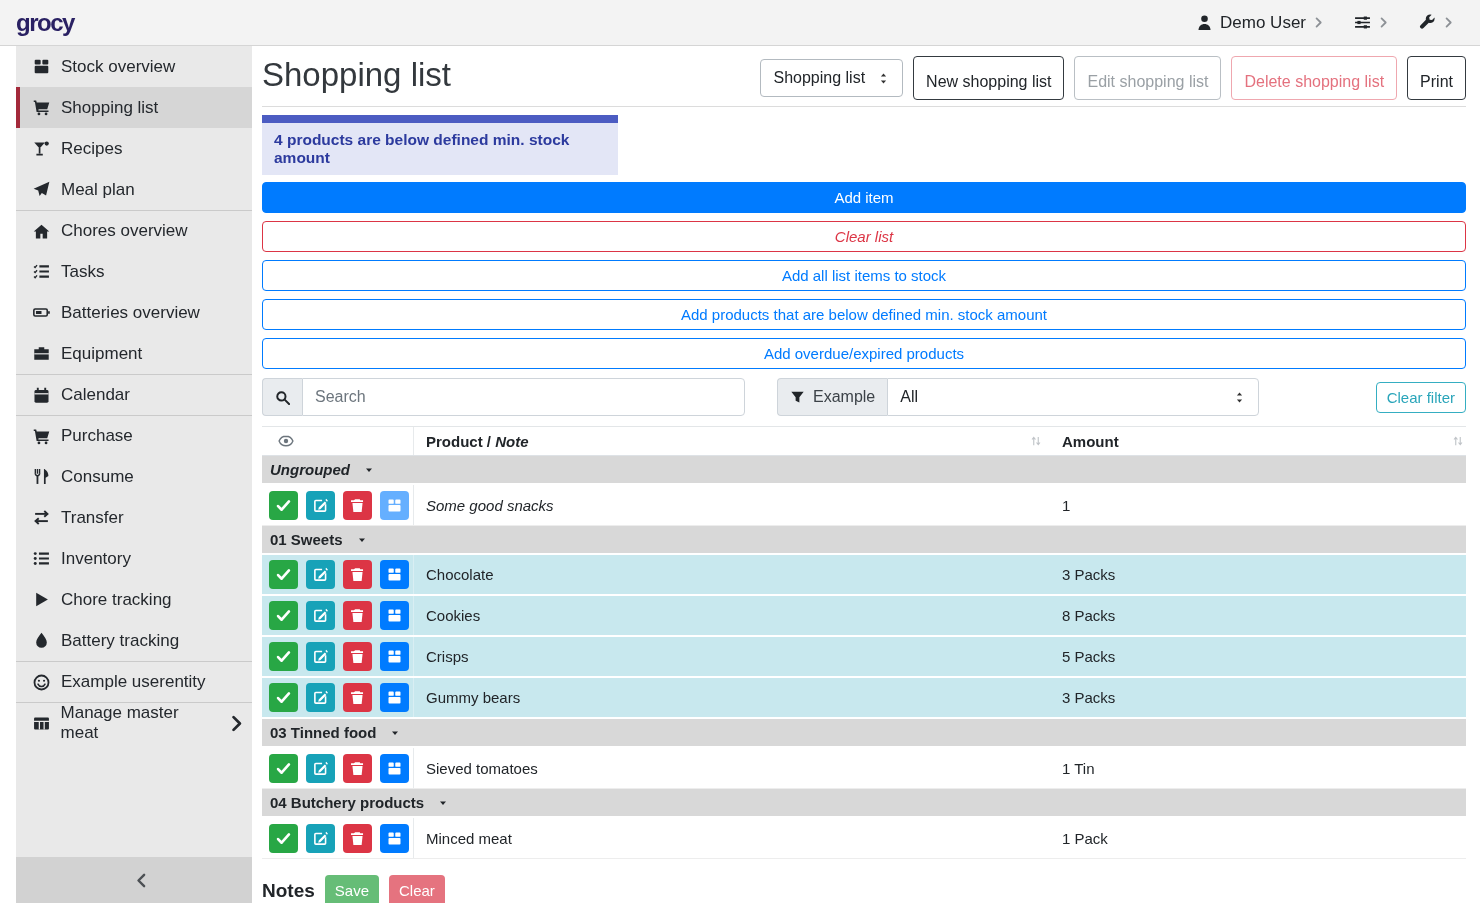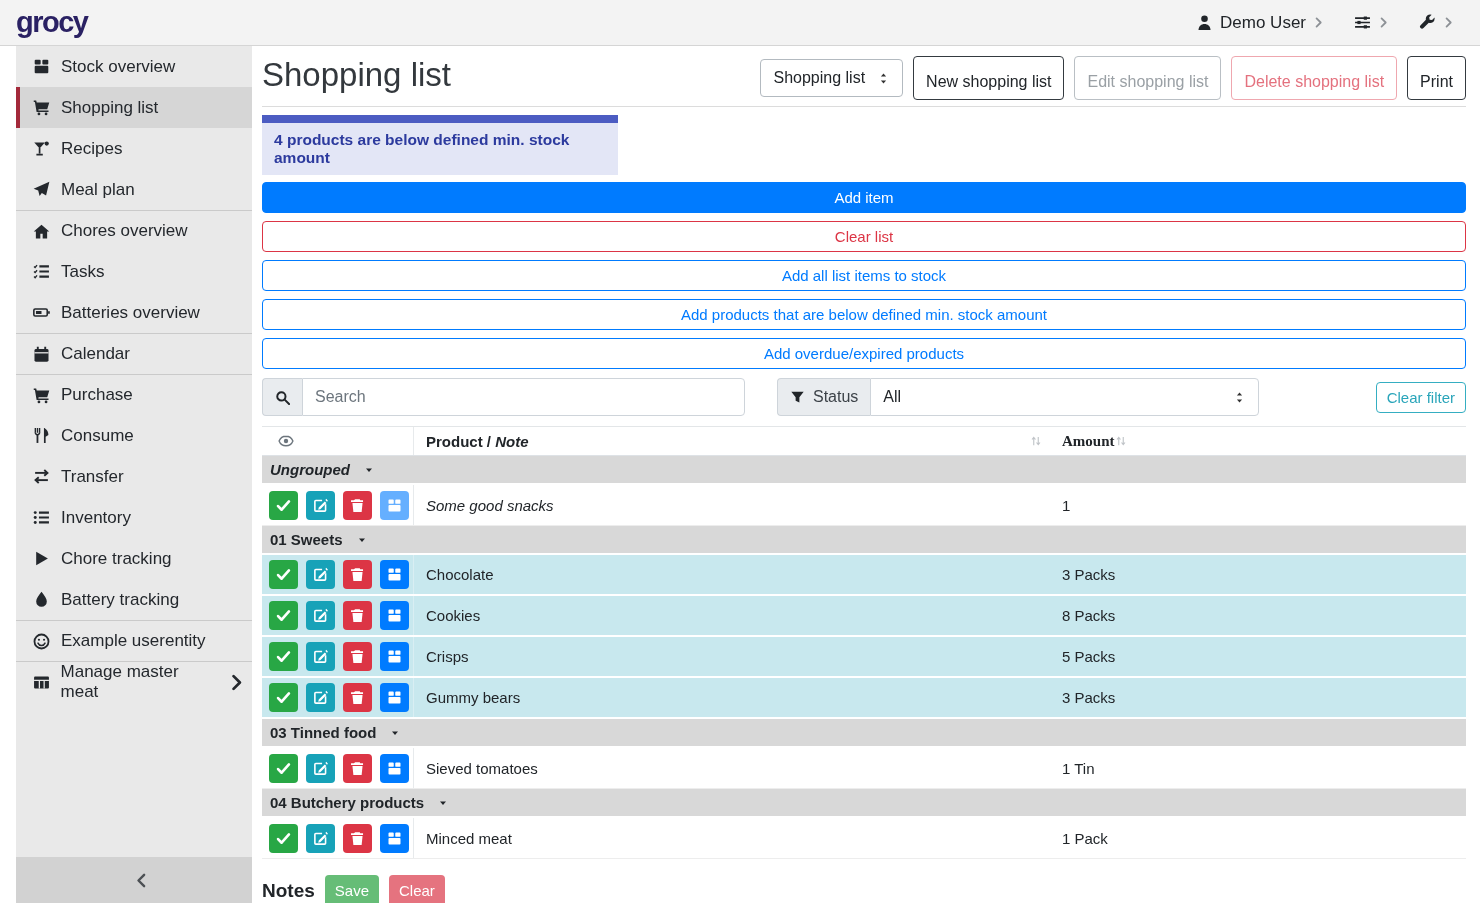--- a/index.html
+++ b/index.html
@@ -9,21 +9,21 @@
     --c-highlight-yellow:#ffff00;
   }
   *{box-sizing:border-box;margin:0;padding:0;}
   html,body{width:1480px;height:903px;overflow:hidden;}
   body{font-family:"Liberation Sans",sans-serif;background:#fff;color:#212529;font-size:15px;}
   .ico{display:inline-flex;align-items:center;justify-content:center;line-height:0;}
   .ico svg{width:1em;height:1em;}
 
   
   .topbar{height:46px;background:#f3f3f3;border-bottom:1px solid #d5d5d5;display:flex;align-items:center;}
-  .logo{width:252px;padding-left:16px;font-size:29px;font-weight:700;color:var(--c-logo);letter-spacing:-1.5px;cursor:pointer;}
+  .logo{width:252px;padding-left:16px;font-size:24px;font-weight:700;color:var(--c-logo);letter-spacing:-1.5px;cursor:pointer;}
   .top-right{margin-left:auto;display:flex;align-items:center;gap:30px;padding-right:26px;}
   .top-item{display:flex;align-items:center;gap:7px;font-size:17px;color:#212529;cursor:pointer;}
   .top-item .ico{font-size:17px;}
   .top-item .chev{font-size:11px;color:#8d9196;}
 
   
   .sidebar{position:absolute;left:16px;top:46px;bottom:0;width:252px;background:#e9e9e9;border-right:1px solid #cfcfcf;}
   .side-item{height:41px;display:flex;align-items:center;gap:9px;padding-left:15px;font-size:17px;color:#24282d;cursor:pointer;}
   .side-item .ico{font-size:17px;width:21px;color:#24282d;}
   .side-item.divider{border-top:1px solid #cacaca;}
@@ -45,21 +45,21 @@
   .t-danger{border:1px solid #efa7af;color:#e4717e;}
   .title-rule{border:none;border-top:1px solid #dcdcdc;margin:4px 0 8px;}
 
   .alert-box{width:356px;}
   .alert-bar{height:8px;background:var(--c-alert-bar);}
   .alert-text{background:var(--c-alert-bg);color:var(--c-alert-text);font-weight:700;font-size:15.5px;padding:8px 12px;}
 
   .actions-row{display:flex;justify-content:flex-end;gap:8px;margin-top:7px;flex-direction:column;}
   .action-btn{height:31px;padding:0 10px;font-size:15px;border-radius:4px;background:#fff;}
   .a-primary-solid{background:var(--c-primary);border:1px solid var(--c-primary);color:#fff;}
-  .a-danger-outline{border:1px solid var(--c-danger);color:var(--c-danger);}
+  .a-danger-outline{border:1px solid var(--c-danger);color:var(--c-danger);font-style:italic;}
   .a-primary-outline{border:1px solid var(--c-primary);color:var(--c-primary);}
 
   .filter-row{margin-top:9px;display:flex;align-items:center;}
   .input-group{display:flex;height:38px;}
   .prepend{background:#e9ecef;border:1px solid #ced4da;border-right:none;display:flex;align-items:center;gap:8px;padding:0 12px;color:#3c4248;border-radius:4px 0 0 4px;font-size:16px;}
   .prepend .ico{font-size:15px;color:#212529;}
   .search-group{width:483px;margin-right:32px;}
   .search-group input{flex:1;border:1px solid #ced4da;border-radius:0 4px 4px 0;padding:0 12px;font-size:16px;font-family:inherit;color:#212529;outline:none;}
   .search-group input::placeholder{color:#6c757d;}
   .status-group{width:482px;}
@@ -67,21 +67,21 @@
   .select-flex .ico{margin-left:auto;font-size:13px;color:#333;}
   .clear-filter{margin-left:auto;height:31px;padding:0 10px;font-size:15px;border:1px solid #35aec2;color:#2aa5ba;}
 
   
   .table{margin-top:10px;}
   .thead,.item-row{display:grid;grid-template-columns:152px minmax(0,1fr) 414px;align-items:center;}
   .thead{border-top:1px solid #e3e6e8;border-bottom:1px solid #dee2e6;height:30px;font-weight:700;font-size:15px;color:#212529;}
   .thead .cell-actions{padding-left:8px;color:#6c757d;font-size:15px;}
   .cell-actions{border-right:1px solid #e7eaec;height:100%;display:flex;align-items:center;}
   .thead .cell-product{display:flex;align-items:center;justify-content:space-between;padding-right:10px;}
-  .thead .cell-amount{display:flex;align-items:center;justify-content:flex-start;padding-right:2px;font-family:Liberation Serif, serif;}
+  .thead .cell-amount{display:flex;align-items:center;justify-content:space-between;padding-right:2px;}
   .sort{font-size:12px;color:#c0c4c8;cursor:pointer;}
   .cell-product{padding-left:12px;}
   .cell-amount{padding-left:10px;}
   .group-row{height:29px;background:#d8d8d8;display:flex;align-items:center;gap:14px;padding-left:8px;font-weight:700;font-size:15px;border-bottom:2px solid #fff;cursor:pointer;}
   .group-row .ico{font-size:10px;color:#212529;}
   .item-row{height:41px;border-bottom:1px solid #ededed;font-size:15px;}
   .item-row.hl{background:var(--c-row-highlight);border-bottom:2px solid #fff;}
   .item-row.hl .cell-actions{border-right-color:#d9eef3;}
   .it{font-style:italic;}
   .row-btns{display:flex;gap:8px;padding-left:7px;}
@@ -221,20 +221,29 @@
       <div class="side-item">
         <span class="ico">
           <svg viewBox="0 0 16 16">
             <rect x=".8" y="4.7" width="12.6" height="6.6" rx="1.2" fill="none" stroke="currentColor" stroke-width="1.5"></rect>
             <rect x="14.2" y="6.8" width="1.6" height="2.4" fill="currentColor"></rect>
             <rect x="2.8" y="6.6" width="5.2" height="2.8" fill="currentColor"></rect>
           </svg>
         </span>
         <span class="side-label">Batteries overview</span>
       </div>
+      <div class="side-item">
+        <span class="ico">
+          <svg viewBox="0 0 16 16">
+            <path d="M5.4 3.9V2.2h5.2v1.7h4.2v10H1.2v-10z" fill="currentColor"></path>
+            <path d="M1.2 8.3h14.6" stroke="#e9e9e9" stroke-width="1.1"></path>
+          </svg>
+        </span>
+        <span class="side-label">Equipment</span>
+      </div>
       <div class="side-item divider">
         <span class="ico">
           <svg viewBox="0 0 16 16">
             <rect x="1.4" y="2.8" width="13.2" height="12" rx="1.4" fill="currentColor"></rect>
             <path d="M4.5.8v3.2M11.5.8v3.2" stroke="currentColor" stroke-width="1.8"></path>
             <path d="M1.4 6.4h13.2" stroke="#e9e9e9" stroke-width="1.2"></path>
           </svg>
         </span>
         <span class="side-label">Calendar</span>
       </div>
@@ -377,21 +386,21 @@
       </span>
       <input type="text" placeholder="Search" style="">
     </div>
     <div class="input-group status-group">
       <span class="prepend">
         <span class="ico" id="i-funnel">
             <svg viewBox="0 0 16 16">
               <path d="M1.4 1.8h13.2L10 7.8v5.4l-4-1.8V7.8z" fill="currentColor"></path>
             </svg>
           </span>
-        <span>Status</span>
+        <span>Example</span>
       </span>
       <div class="select-flex">
         <span>All</span>
         <span class="ico" id="i-updown2">
             <svg viewBox="0 0 16 16">
               <path d="M8 1.8l3.2 3.7H4.8zM8 14.2l-3.2-3.7h6.4z" fill="currentColor"></path>
             </svg>
           </span>
       </div>
     </div>

